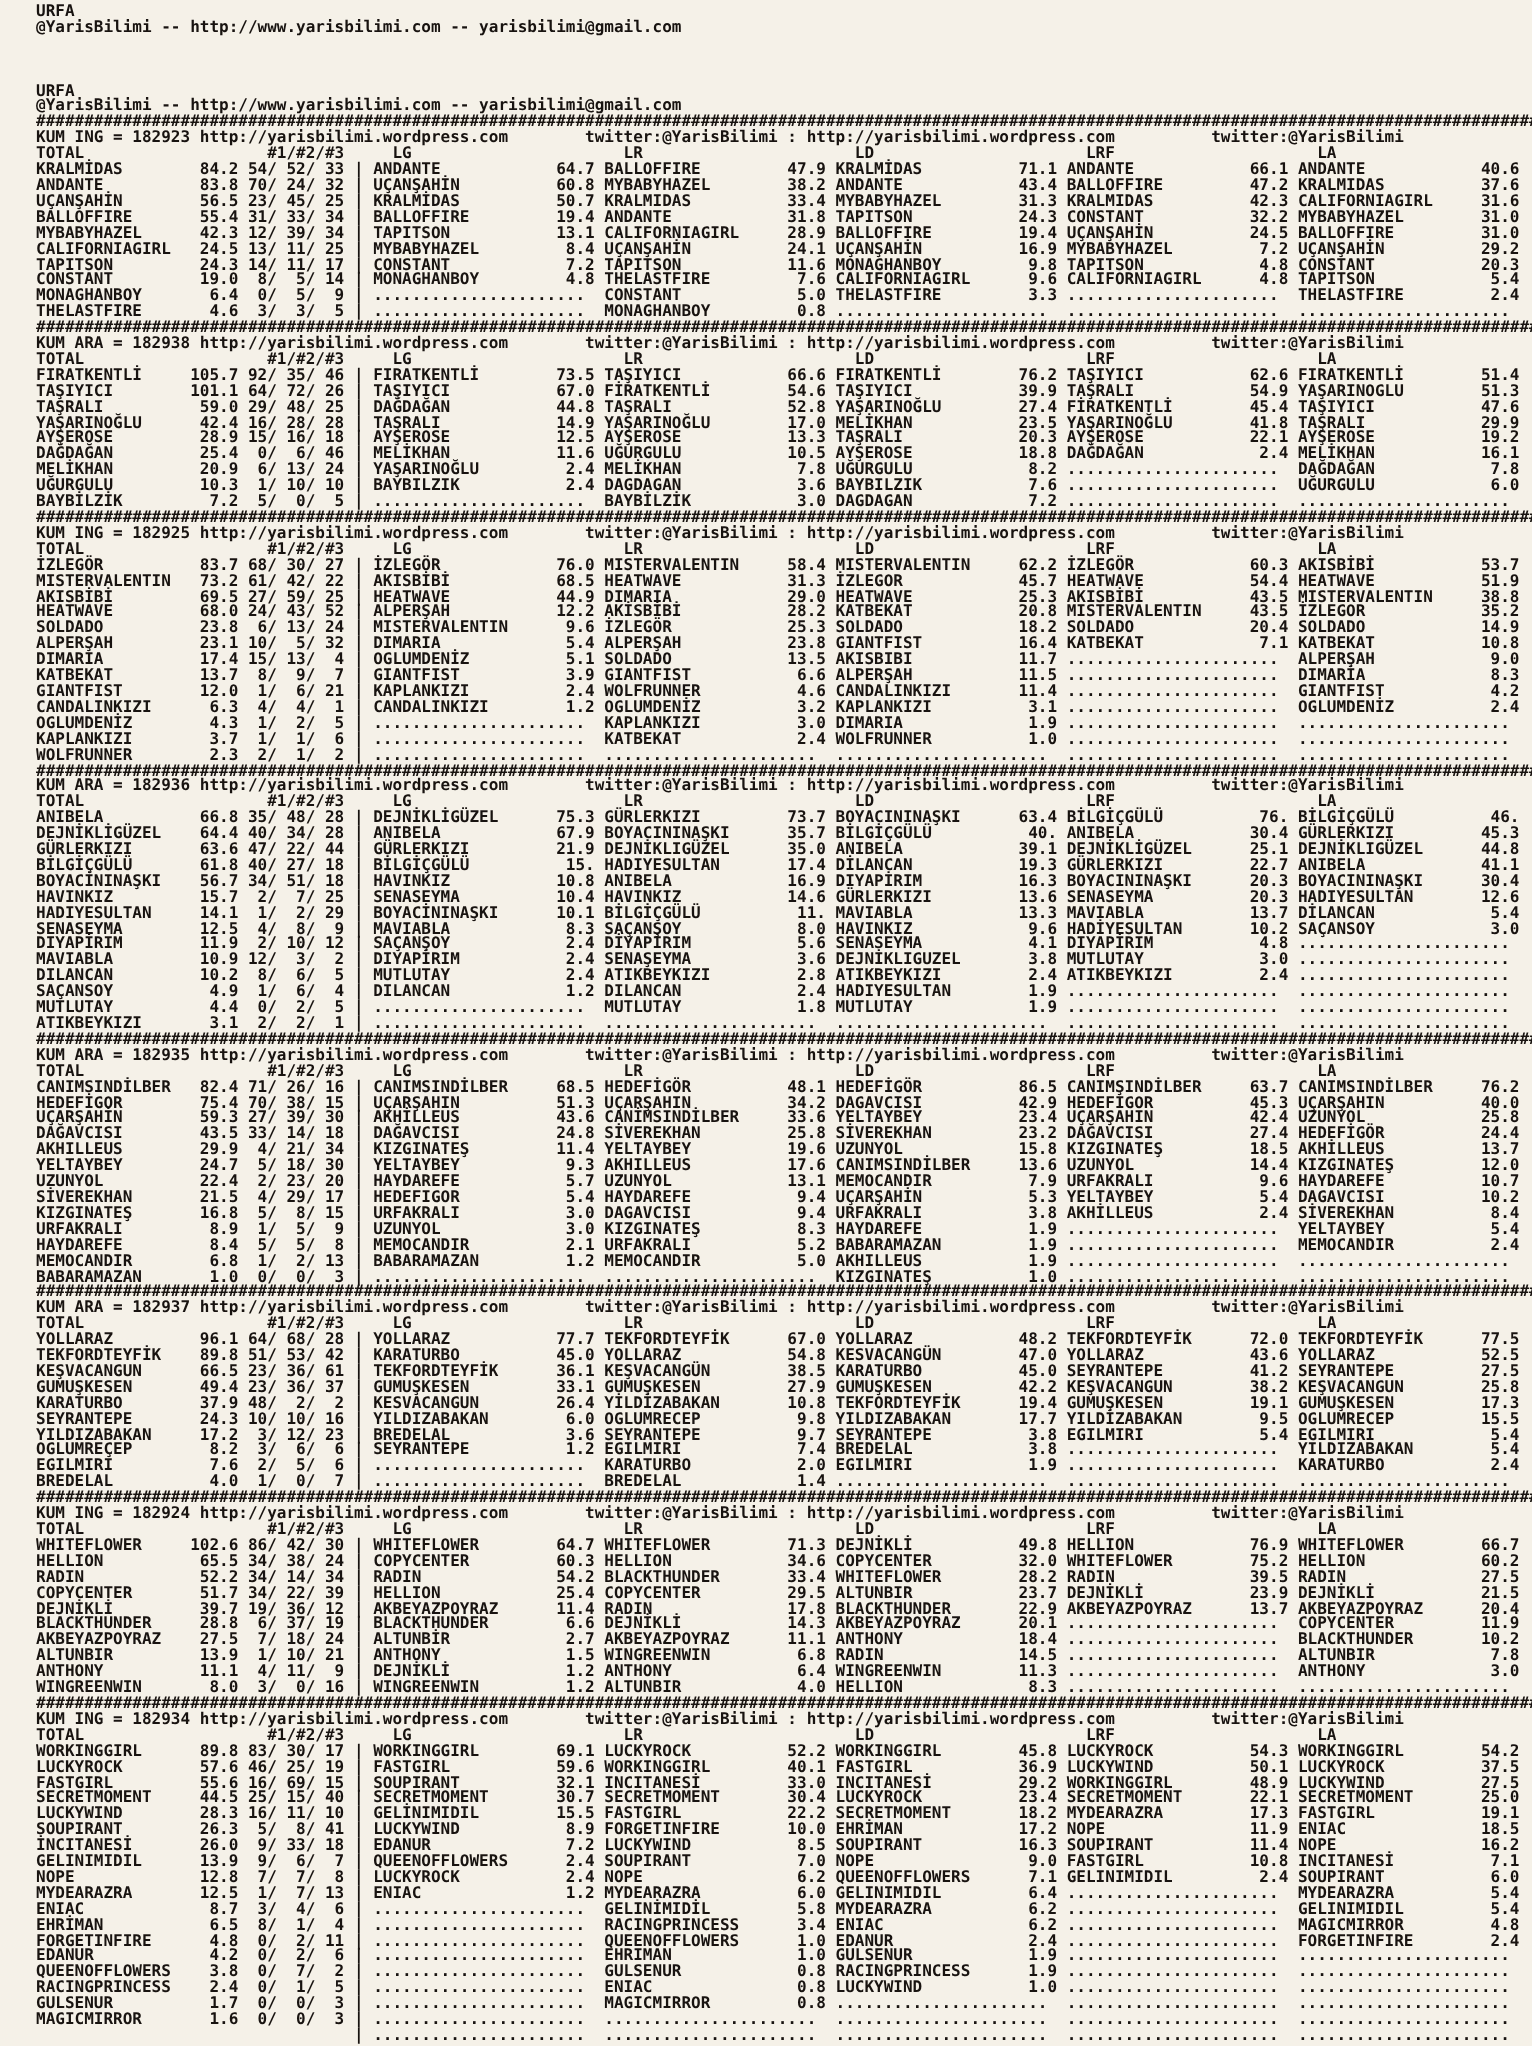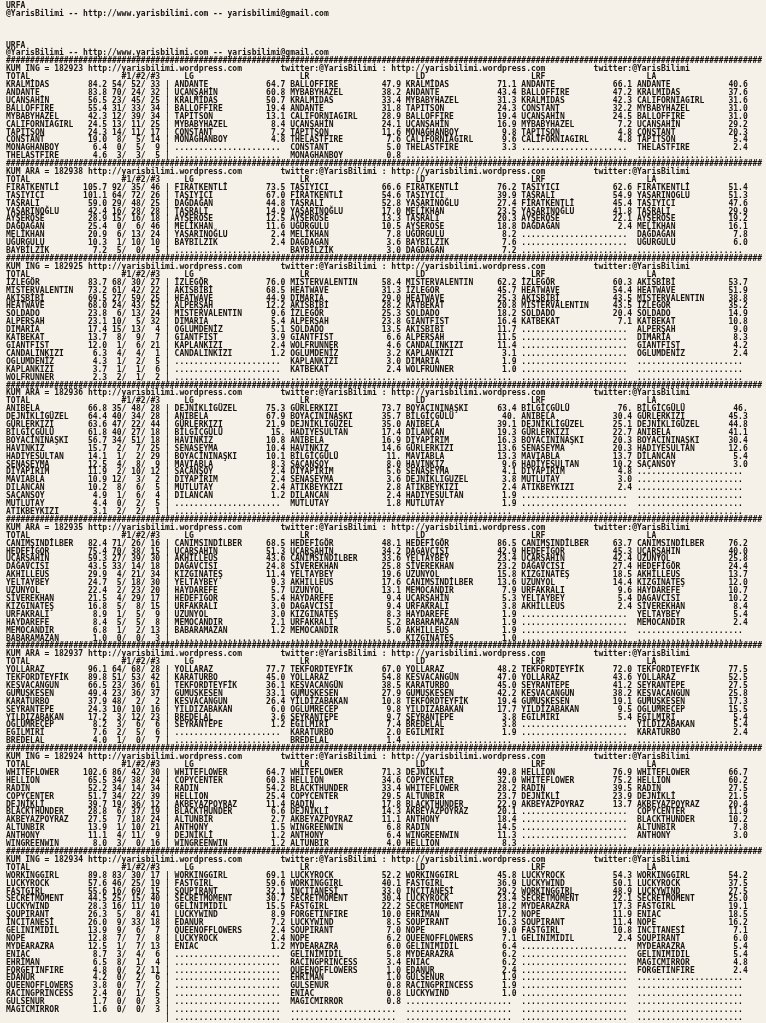--- a/index.html
+++ b/index.html
@@ -1,17 +1,17 @@
 <!DOCTYPE html>
 <html><head>
 <meta charset="utf-8">
 <style>
   html,body{margin:0;padding:0}
   body{width:766px;height:1023px;overflow:hidden;background:#f5f1e8}
-  .page{padding:2px 0 0 6px}
+  .page{padding:2px 0 0 18px}
   .txt{margin:0;font:700 8px/7.9px "DejaVu Sans Mono", monospace;color:#181310;white-space:pre;letter-spacing:0}
 </style>
 </head>
 <body>
 
 <div class="page">
   <pre class="txt" id="page-header">URFA
 @YarisBilimi -- http://www.yarisbilimi.com -- yarisbilimi@gmail.com
 
 

